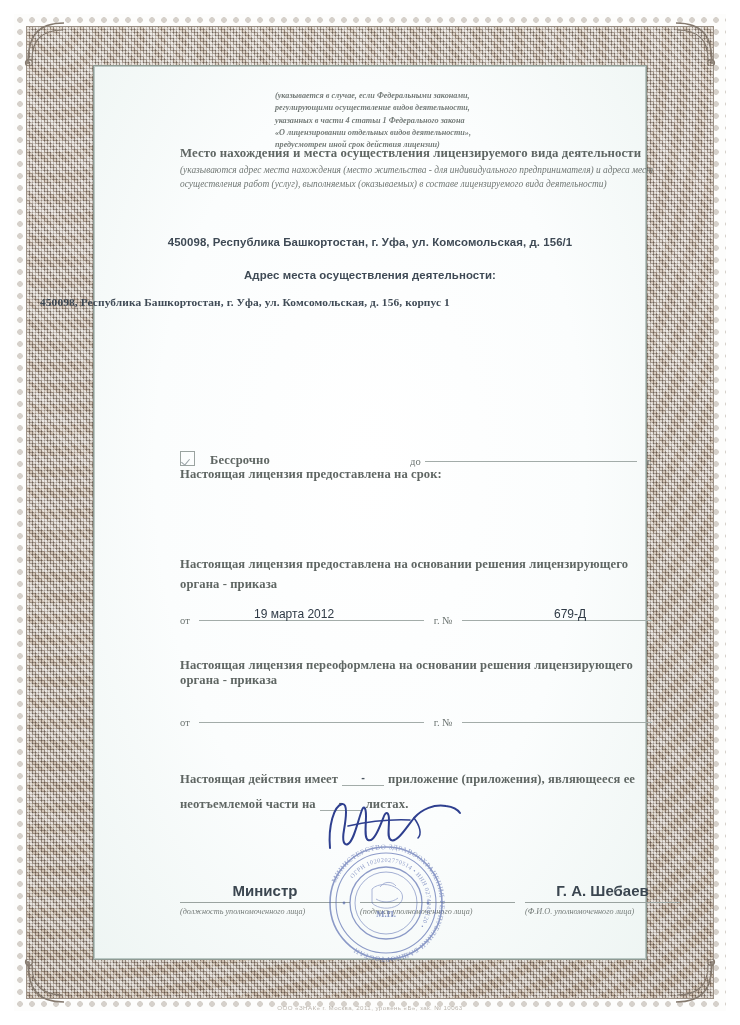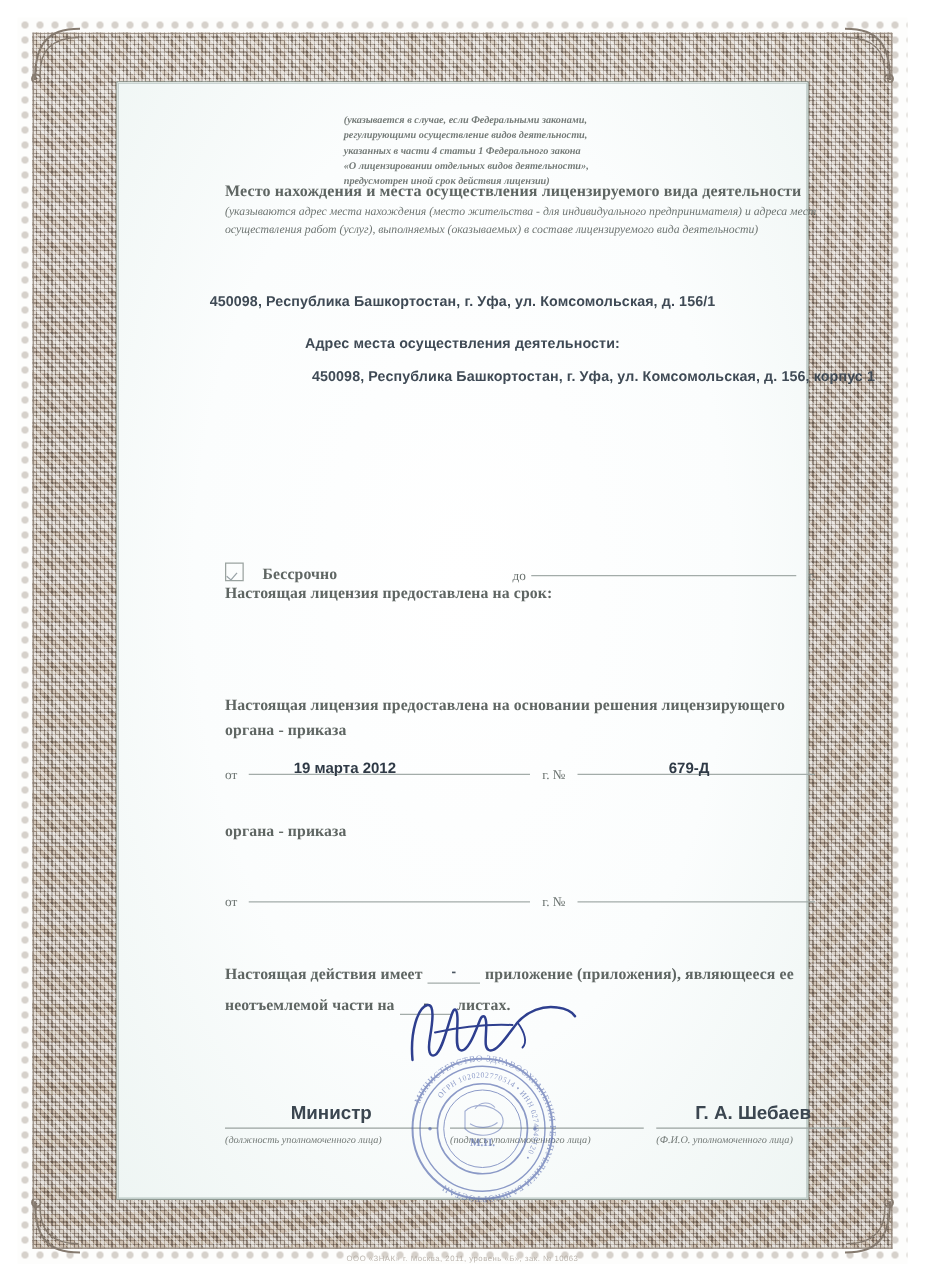--- a/index.html
+++ b/index.html
@@ -106,21 +106,21 @@
   .block{position:absolute;}
 
   
   #title-block{left:140px;top:82px;width:490px;}
   #title-block .h-bold{font-size:12.8px;}
   #title-note{margin-top:3px;width:492px;}
 
   
   #addr1{left:0;right:0;top:172px;text-align:center;}
   #addr-label{left:0;right:0;top:205px;text-align:center;}
-  #addr2{left:0;right:0;top:232px;text-align:right;}
+  #addr2{left:0;right:0;top:232px;text-align:left;font-family:Liberation Serif, serif;}
 
   
   #term-head{left:140px;top:363px;margin-top:40px;}
   #term-row{left:140px;top:386px;width:500px;}
   .chk{
     display:inline-block;width:13px;height:13px;border:1px solid #9aa3a0;
     position:relative;vertical-align:-2px;background:transparent;
   }
   .chk::after{
     content:"";position:absolute;left:2px;top:5px;width:4px;height:7px;
@@ -136,22 +136,22 @@
   #basis-head .h-bold{line-height:1.62;}
   #basis-row{left:140px;top:546px;width:500px;}
 
   
   #reissue-head{left:140px;top:594px;width:500px;}
   #reissue-row{left:140px;top:648px;width:500px;}
 
   .f-lbl{font-family:"Liberation Serif",serif;font-size:10.6px;color:#6b7370;}
   .f-line{display:inline-block;border-bottom:1px solid #a3aca9;vertical-align:3px;}
   .f-val{
-    position:absolute;font-family:"Liberation Sans",sans-serif;font-weight:bold;
-    font-size:12px;color:#2f3a46;
+    position:absolute;font-family:"Liberation Sans",sans-serif;font-weight:normal;
+    font-size:12px;color:#2f3a46;margin-left:19px;
   }
 
   
   #annex{left:140px;top:703px;width:500px;}
   #annex .h-bold{line-height:2.0;}
   .dashline{
     display:inline-block;border-bottom:1px solid #a3aca9;width:42px;
     text-align:center;font-family:"Liberation Sans",sans-serif;
     font-size:11px;color:#4a5560;font-weight:bold;vertical-align:2px;
     line-height:10px;height:13px;
@@ -273,20 +273,21 @@
       <div class="block" id="basis-row">
         <span class="f-lbl">от</span>
         <span class="f-line" style="width:225px;margin-left:5px;"></span>
         <span class="f-lbl" style="margin-left:6px;">г. №</span>
         <span class="f-line" style="width:190px;margin-left:6px;"></span>
         <span class="f-val" style="left:55px;top:-3px;">19 марта 2012</span>
         <span class="f-val" style="left:355px;top:-3px;">679-Д</span>
       </div>
 
       <div class="block" id="reissue-head">
+        <div class="h-bold">Настоящая лицензия переоформлена на основании решения лицензирующего</div>
         <div class="h-bold">органа - приказа</div>
       </div>
 
       <div class="block" id="reissue-row">
         <span class="f-lbl">от</span>
         <span class="f-line" style="width:225px;margin-left:5px;"></span>
         <span class="f-lbl" style="margin-left:6px;">г. №</span>
         <span class="f-line" style="width:190px;margin-left:6px;"></span>
         <span class="f-val" style="left:55px;top:-3px;"></span>
         <span class="f-val" style="left:355px;top:-3px;"></span>

